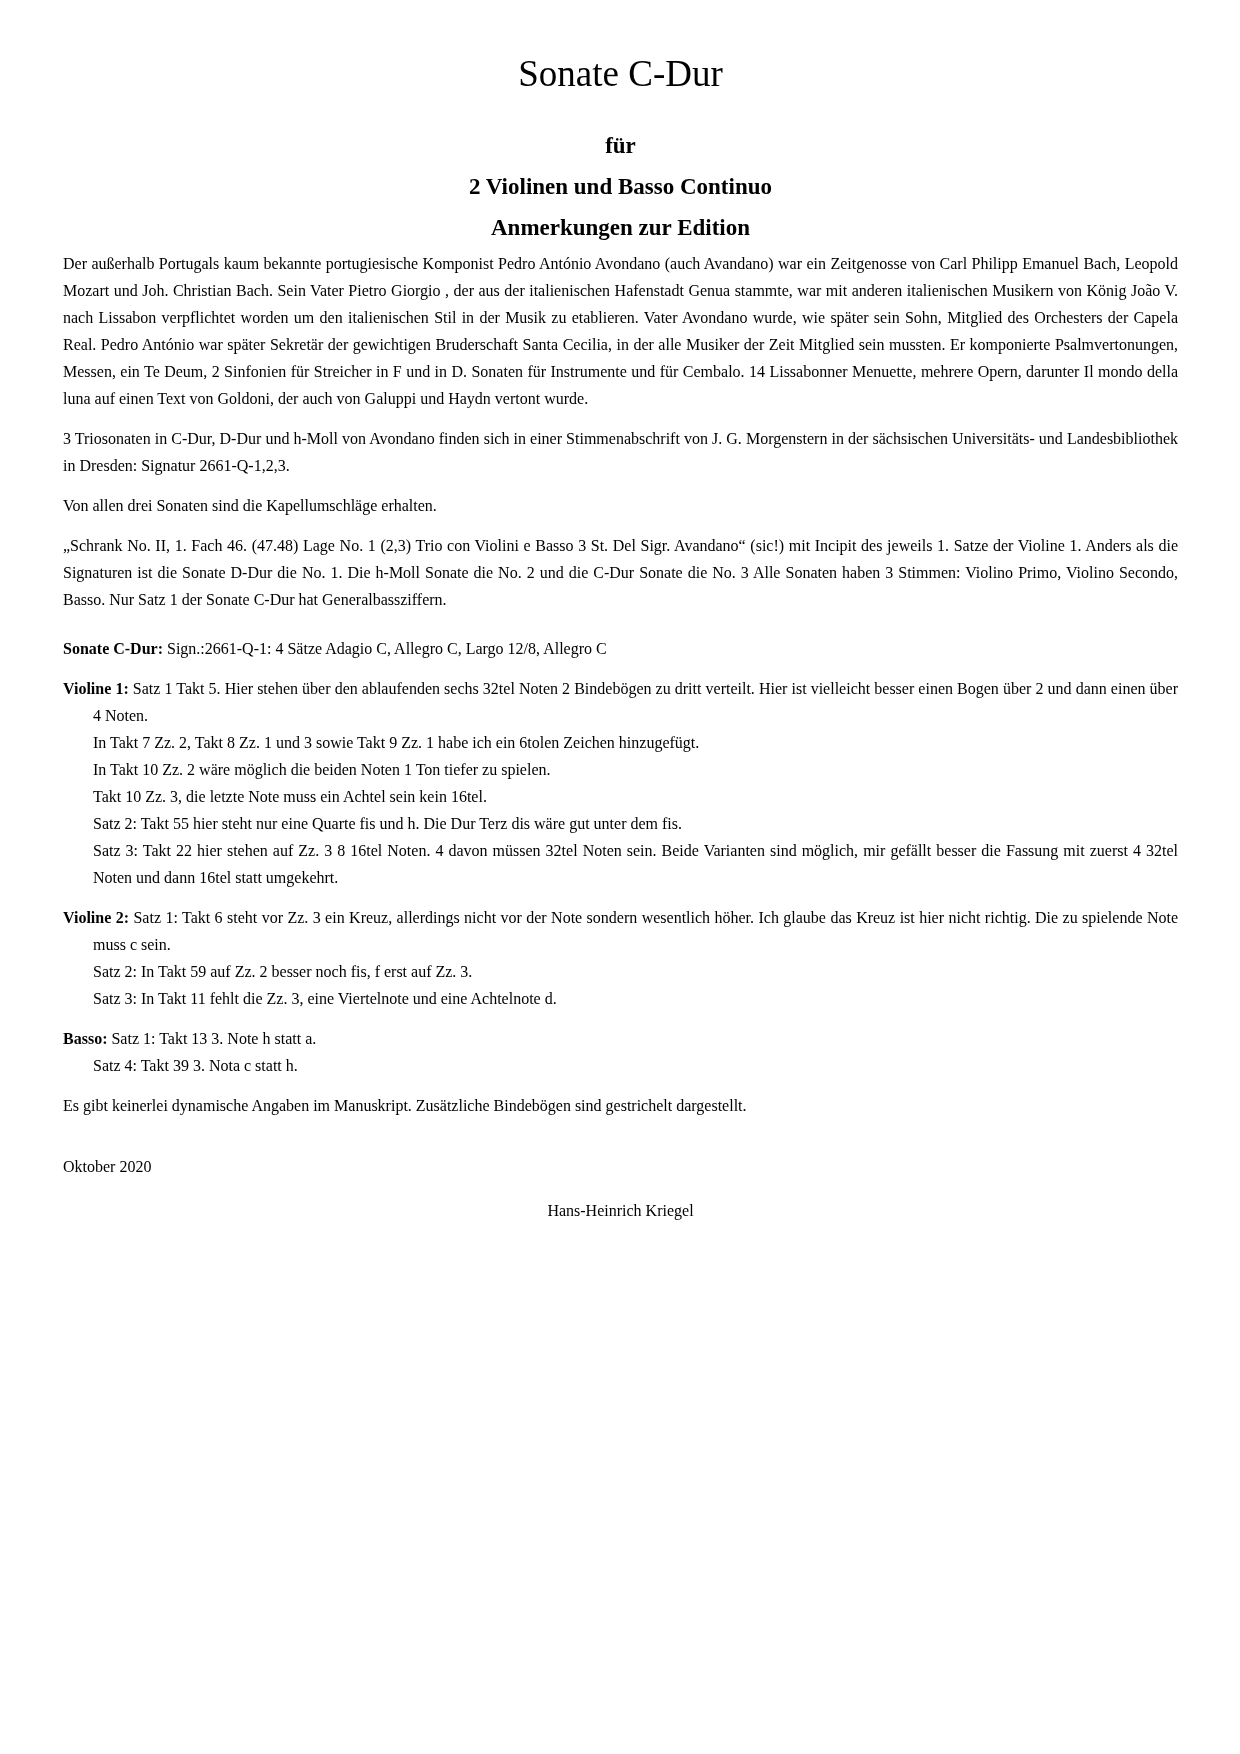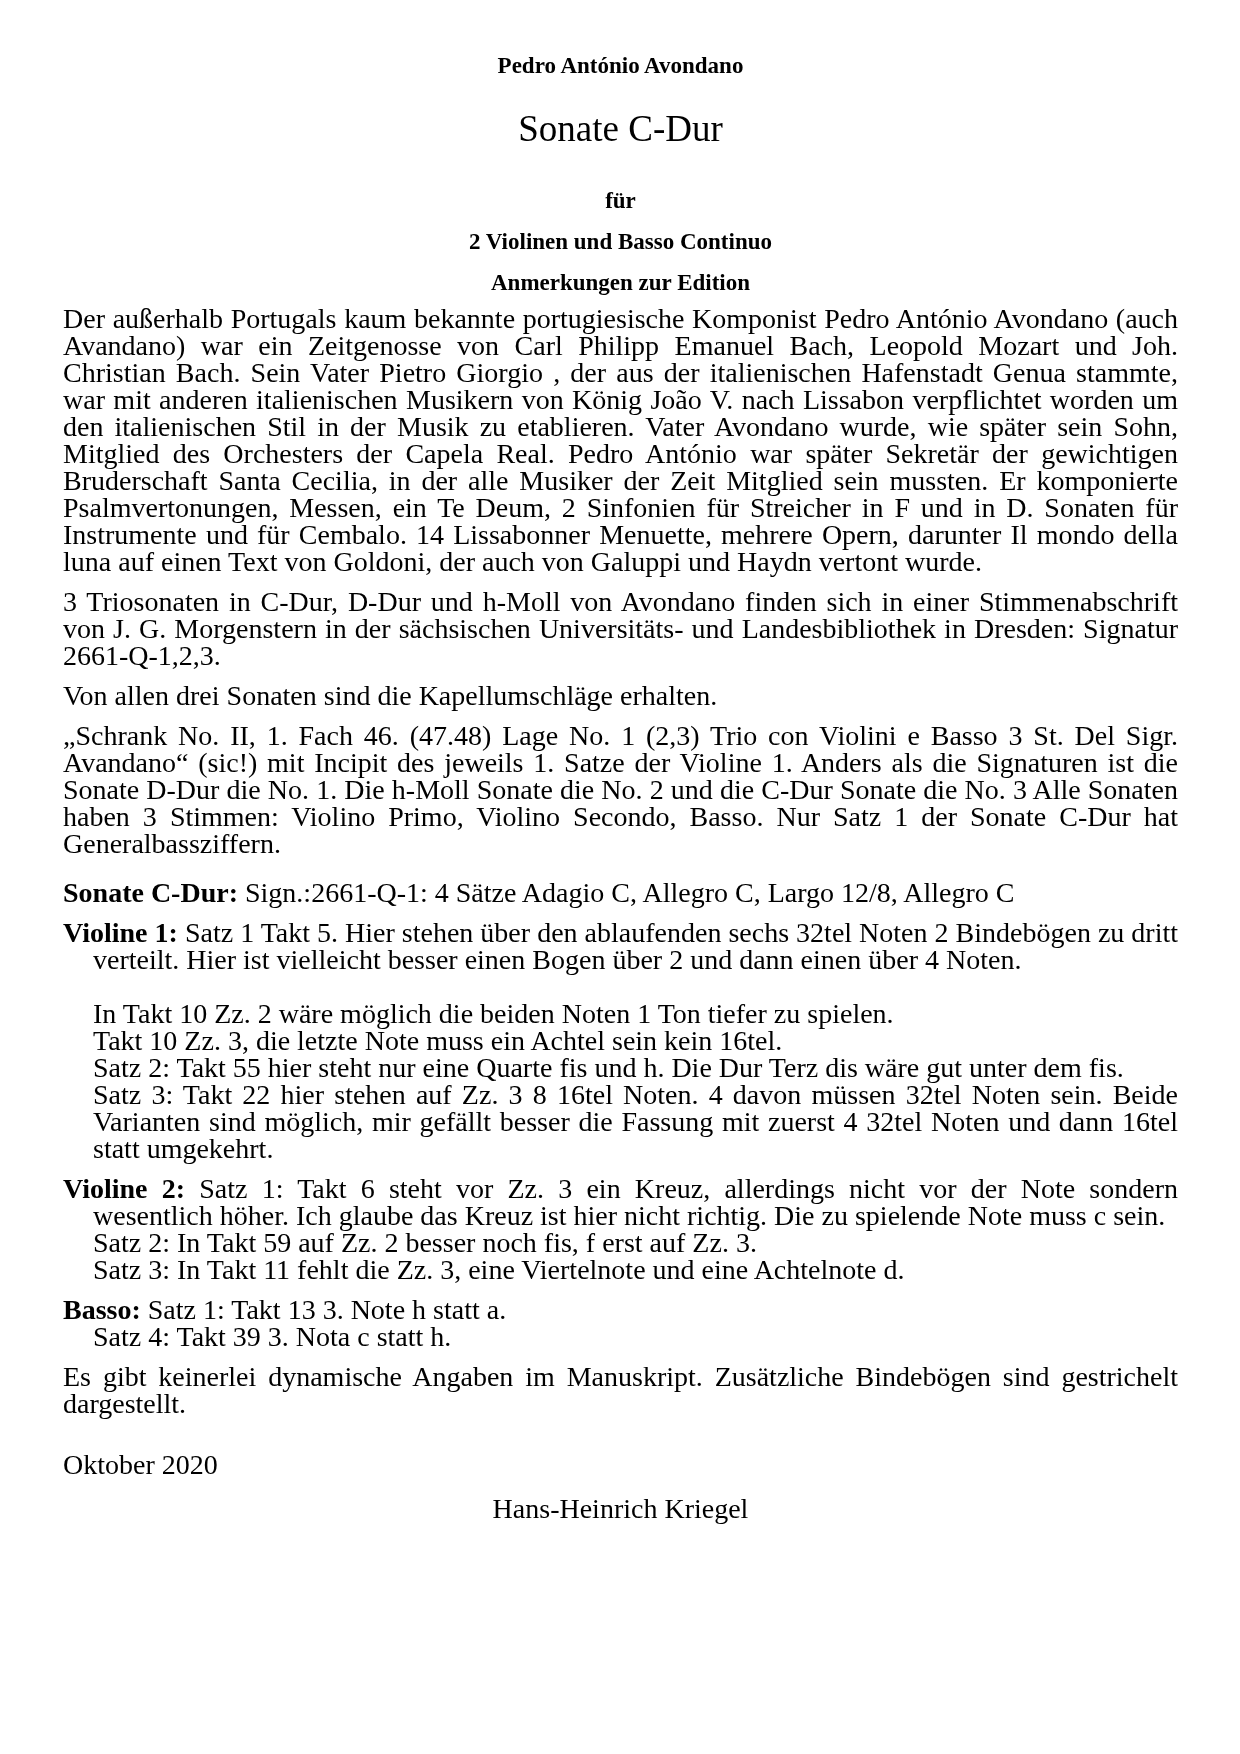--- a/index.html
+++ b/index.html
@@ -27,38 +27,37 @@
   .main-title {
     text-align: center;
     font-weight: normal;
     font-size: 37px;
     line-height: 48px;
     margin-bottom: 32px;
   }
   .sub-heading      { margin-bottom: 10px; }
   .section-heading  { margin-bottom: 7px; }
   p.body-par {
-    font-size: 28px;
+    font-size: 16px;
     line-height: 27px;
     text-align: justify;
     margin: 0 0 13px 0;
   }
   p.indented { }
   p.hanging  { padding-left: 30px; text-indent: -30px; }
   p.gap-before   { margin-top: 22px; }
   p.date-par     { margin-top: 34px; margin-bottom: 17px; text-align: left; }
   p.signature-par{ text-align: center; }
   b.note-label { font-weight: bold; }
 </style>
 </head>
 <body>
 
 <div class="page">
 
-  <div class="heading author-heading">Pedro António Avondano</div>
 
   <div class="main-title">Sonate C-Dur</div>
 
   <div class="heading sub-heading">für</div>
 
   <div class="heading sub-heading">2 Violinen und Basso Continuo</div>
 
   <div class="heading section-heading">Anmerkungen zur Edition</div>
 
   <p class="body-par">Der außerhalb Portugals kaum bekannte portugiesische Komponist Pedro António Avondano (auch Avandano) war ein Zeitgenosse von Carl Philipp Emanuel Bach, Leopold Mozart und Joh. Christian Bach. Sein Vater Pietro Giorgio , der aus der italienischen Hafenstadt Genua stammte, war mit anderen italienischen Musikern von König João V. nach Lissabon verpflichtet worden um den italienischen Stil in der Musik zu etablieren. Vater Avondano wurde, wie später sein Sohn, Mitglied des Orchesters der Capela Real. Pedro António war später Sekretär der gewichtigen Bruderschaft Santa Cecilia, in der alle Musiker der Zeit Mitglied sein mussten. Er komponierte Psalmvertonungen, Messen, ein Te Deum, 2 Sinfonien für Streicher in F und in D.  Sonaten für Instrumente und für Cembalo. 14 Lissabonner Menuette, mehrere Opern, darunter Il mondo della luna auf einen Text von Goldoni, der auch von Galuppi und Haydn vertont wurde.</p>
@@ -70,21 +69,21 @@
   <p class="body-par indented">„Schrank No. II, 1. Fach 46. (47.48) Lage No. 1 (2,3) Trio con Violini e Basso 3 St. Del Sigr. Avandano“ (sic!) mit Incipit des jeweils 1. Satze der Violine 1. Anders als die Signaturen ist die Sonate D-Dur die No. 1. Die h-Moll Sonate die No. 2 und die C-Dur Sonate die No. 3  Alle Sonaten haben 3 Stimmen: Violino Primo, Violino Secondo, Basso. Nur Satz 1 der Sonate C-Dur hat Generalbassziffern.</p>
 
   <p class="body-par gap-before">
     <b class="note-label">Sonate C-Dur:</b>
     <span>Sign.:2661-Q-1: 4 Sätze Adagio C, Allegro C, Largo 12/8, Allegro C</span>
   </p>
 
   <p class="body-par hanging">
     <b class="note-label">Violine 1:</b>
     <span>Satz 1 Takt 5. Hier stehen über den ablaufenden sechs 32tel Noten 2 Bindebögen zu dritt verteilt. Hier ist vielleicht besser einen Bogen über 2 und dann einen über 4 Noten.</span><br>
-    <br>
+    <span>In Takt 7 Zz. 2, Takt 8 Zz. 1 und 3 sowie Takt 9 Zz. 1 habe ich ein 6tolen Zeichen hinzugefügt.</span><br>
     <span>In Takt 10 Zz. 2 wäre möglich die beiden Noten 1 Ton tiefer zu spielen.</span><br>
     <span>Takt 10 Zz. 3,  die letzte Note muss ein Achtel sein kein 16tel.</span><br>
     <span>Satz 2: Takt 55 hier steht nur eine Quarte fis und h. Die Dur Terz dis wäre gut unter dem fis.</span><br>
     <span>Satz 3: Takt 22 hier stehen auf Zz. 3 8 16tel Noten. 4 davon müssen 32tel Noten sein. Beide Varianten sind möglich, mir gefällt besser die Fassung mit zuerst 4 32tel Noten und dann 16tel statt umgekehrt.</span>
   </p>
 
   <p class="body-par hanging">
     <b class="note-label">Violine 2:</b>
     <span>Satz 1: Takt 6 steht vor Zz. 3 ein Kreuz, allerdings nicht vor der Note sondern wesentlich höher. Ich glaube das Kreuz ist hier nicht richtig. Die zu spielende Note muss c sein.</span><br>
     <span>Satz 2: In Takt 59 auf Zz. 2 besser noch fis, f erst auf Zz. 3.</span><br>

